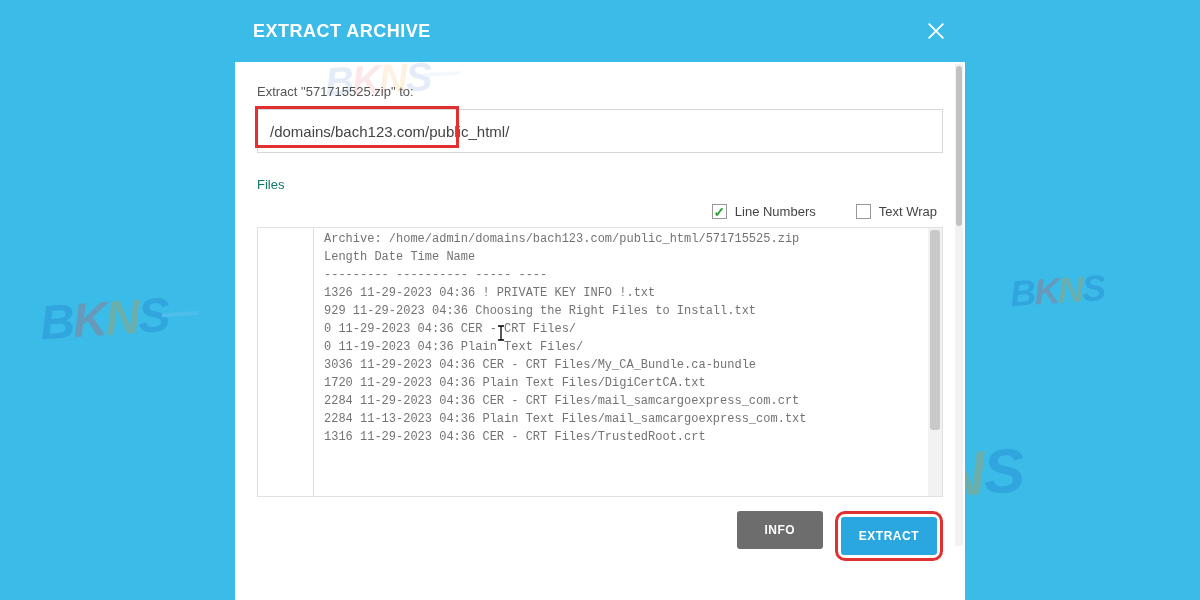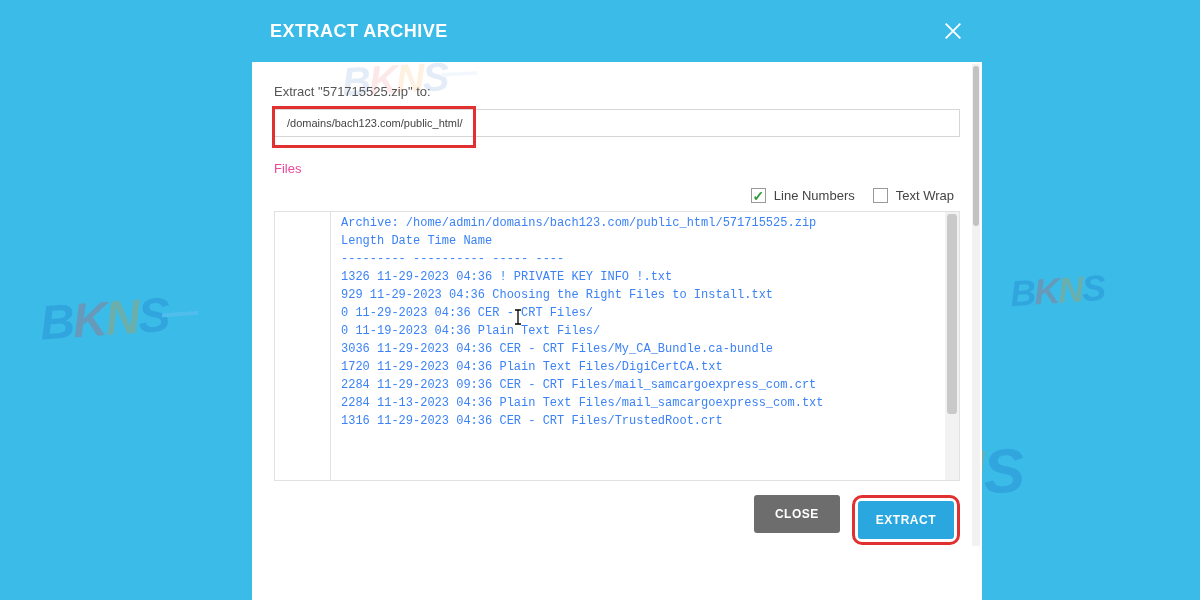--- a/index.html
+++ b/index.html
@@ -19,21 +19,21 @@
     transform: rotate(-4deg);
   }
   .wm-b { color: #1565c0; }
   .wm-k { color: #e53935; }
   .wm-n { color: #fb8c00; }
   .wm-s { color: #1565c0; }
   .wm-line { color: #90caf9; font-size: 36px; position: relative; top: -6px; left: -6px; }
 
   .dialog {
     position: absolute;
-    left: 252px;
+    left: 235px;
     top: 0;
     width: 730px;
     height: 600px;
     background: transparent;
   }
 
   .dialog-header {
     height: 62px;
     display: flex;
     align-items: center;
@@ -75,53 +75,53 @@
 
   .content-layer { position: relative; z-index: 1; }
 
   .prompt-label {
     color: #555;
     font-size: 13px;
     margin-bottom: 10px;
   }
   .path-input {
     width: 600px;
-    height: 28px;
+    height: 44px;
     padding: 0 12px;
     border: 1px solid #d6d6d6;
-    font-size: 11px;
+    font-size: 15px;
     color: #444;
   }
   
   .path-wrapper {
     position: relative;
     width: 686px;
   }
   .path-wrapper .path-input { width: 686px; }
   .red-box-overlay {
     position: absolute;
     left: -2px;
     top: -3px;
     width: 204px;
     height: 42px;
     border: 3px solid #e03030;
     pointer-events: none;
   }
 
   .files-label {
-    color: #ec4899;
+    color: #0f766e;
     font-size: 13px;
     margin-top: 24px;
     margin-bottom: 12px;
   }
 
   .options-row {
     display: flex;
     justify-content: flex-end;
-    gap: 18px;
+    gap: 40px;
     padding-right: 6px;
     margin-bottom: 8px;
     font-size: 13px;
     color: #444;
   }
   .chk {
     display: flex;
     align-items: center;
     gap: 8px;
   }
@@ -165,21 +165,21 @@
   }
   .ln {
     width: 56px;
     text-align: right;
     padding-right: 10px;
     color: #888;
     flex-shrink: 0;
   }
   .lc {
     padding-left: 10px;
-    color: #3b82f6;
+    color: #737373;
   }
   .list-inner { padding-top: 2px; }
 
   .list-scrollbar {
     position: absolute;
     right: 0; top: 0; bottom: 0;
     width: 14px;
     background: #f2f2f2;
   }
   .list-scrollbar .thumb {
@@ -333,42 +333,42 @@
             <div class="line">
               <span class="ln">8.</span>
               <span class="lc">3036 11-29-2023 04:36 CER - CRT Files/My_CA_Bundle.ca-bundle</span>
             </div>
             <div class="line">
               <span class="ln">11.</span>
               <span class="lc">1720 11-29-2023 04:36 Plain Text Files/DigiCertCA.txt</span>
             </div>
             <div class="line">
               <span class="ln">12.</span>
-              <span class="lc">2284 11-29-2023 09:36 CER - CRT Files/mail_samcargoexpress_com.crt</span>
+              <span class="lc">2284 11-29-2023 04:36 CER - CRT Files/mail_samcargoexpress_com.crt</span>
             </div>
             <div class="line">
               <span class="ln">13.</span>
               <span class="lc">2284 11-13-2023 04:36 Plain Text Files/mail_samcargoexpress_com.txt</span>
             </div>
             <div class="line">
               <span class="ln">14.</span>
               <span class="lc">1316 11-29-2023 04:36 CER - CRT Files/TrustedRoot.crt</span>
             </div>
           </div>
         <div class="list-scrollbar">
           <div class="thumb"></div>
         </div>
 
         <svg class="text-cursor" style="left:236px; top:96px;" viewBox="0 0 14 18">
           <path d="M7 2 V16 M4 2 H10 M4 16 H10" stroke="#000" stroke-width="1.3" fill="none"></path>
         </svg>
       </div>
 
       <div class="button-row">
-        <button class="btn btn-close">CLOSE</button>
+        <button class="btn btn-close">INFO</button>
         <span class="red-frame-btn">
           <button class="btn btn-extract">EXTRACT</button>
         </span>
       </div>
 
     </div>
   </div>
 </div>
 
 </body></html>

